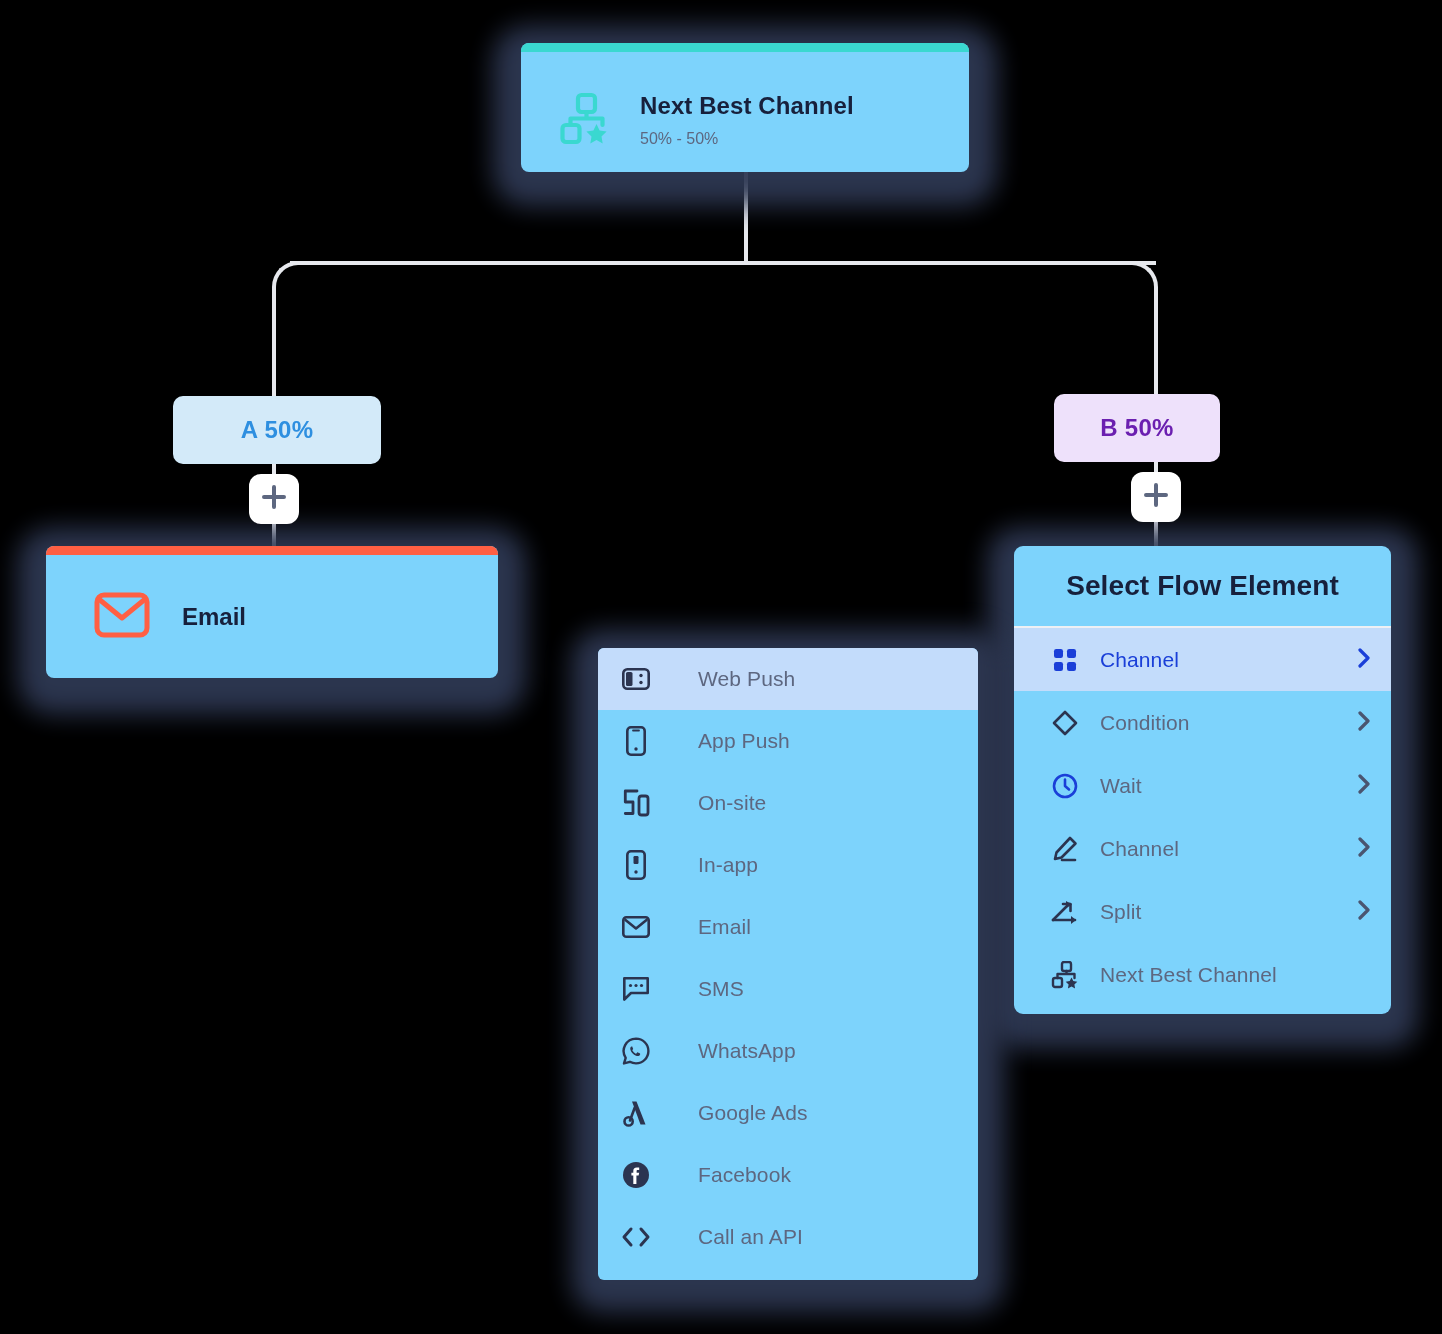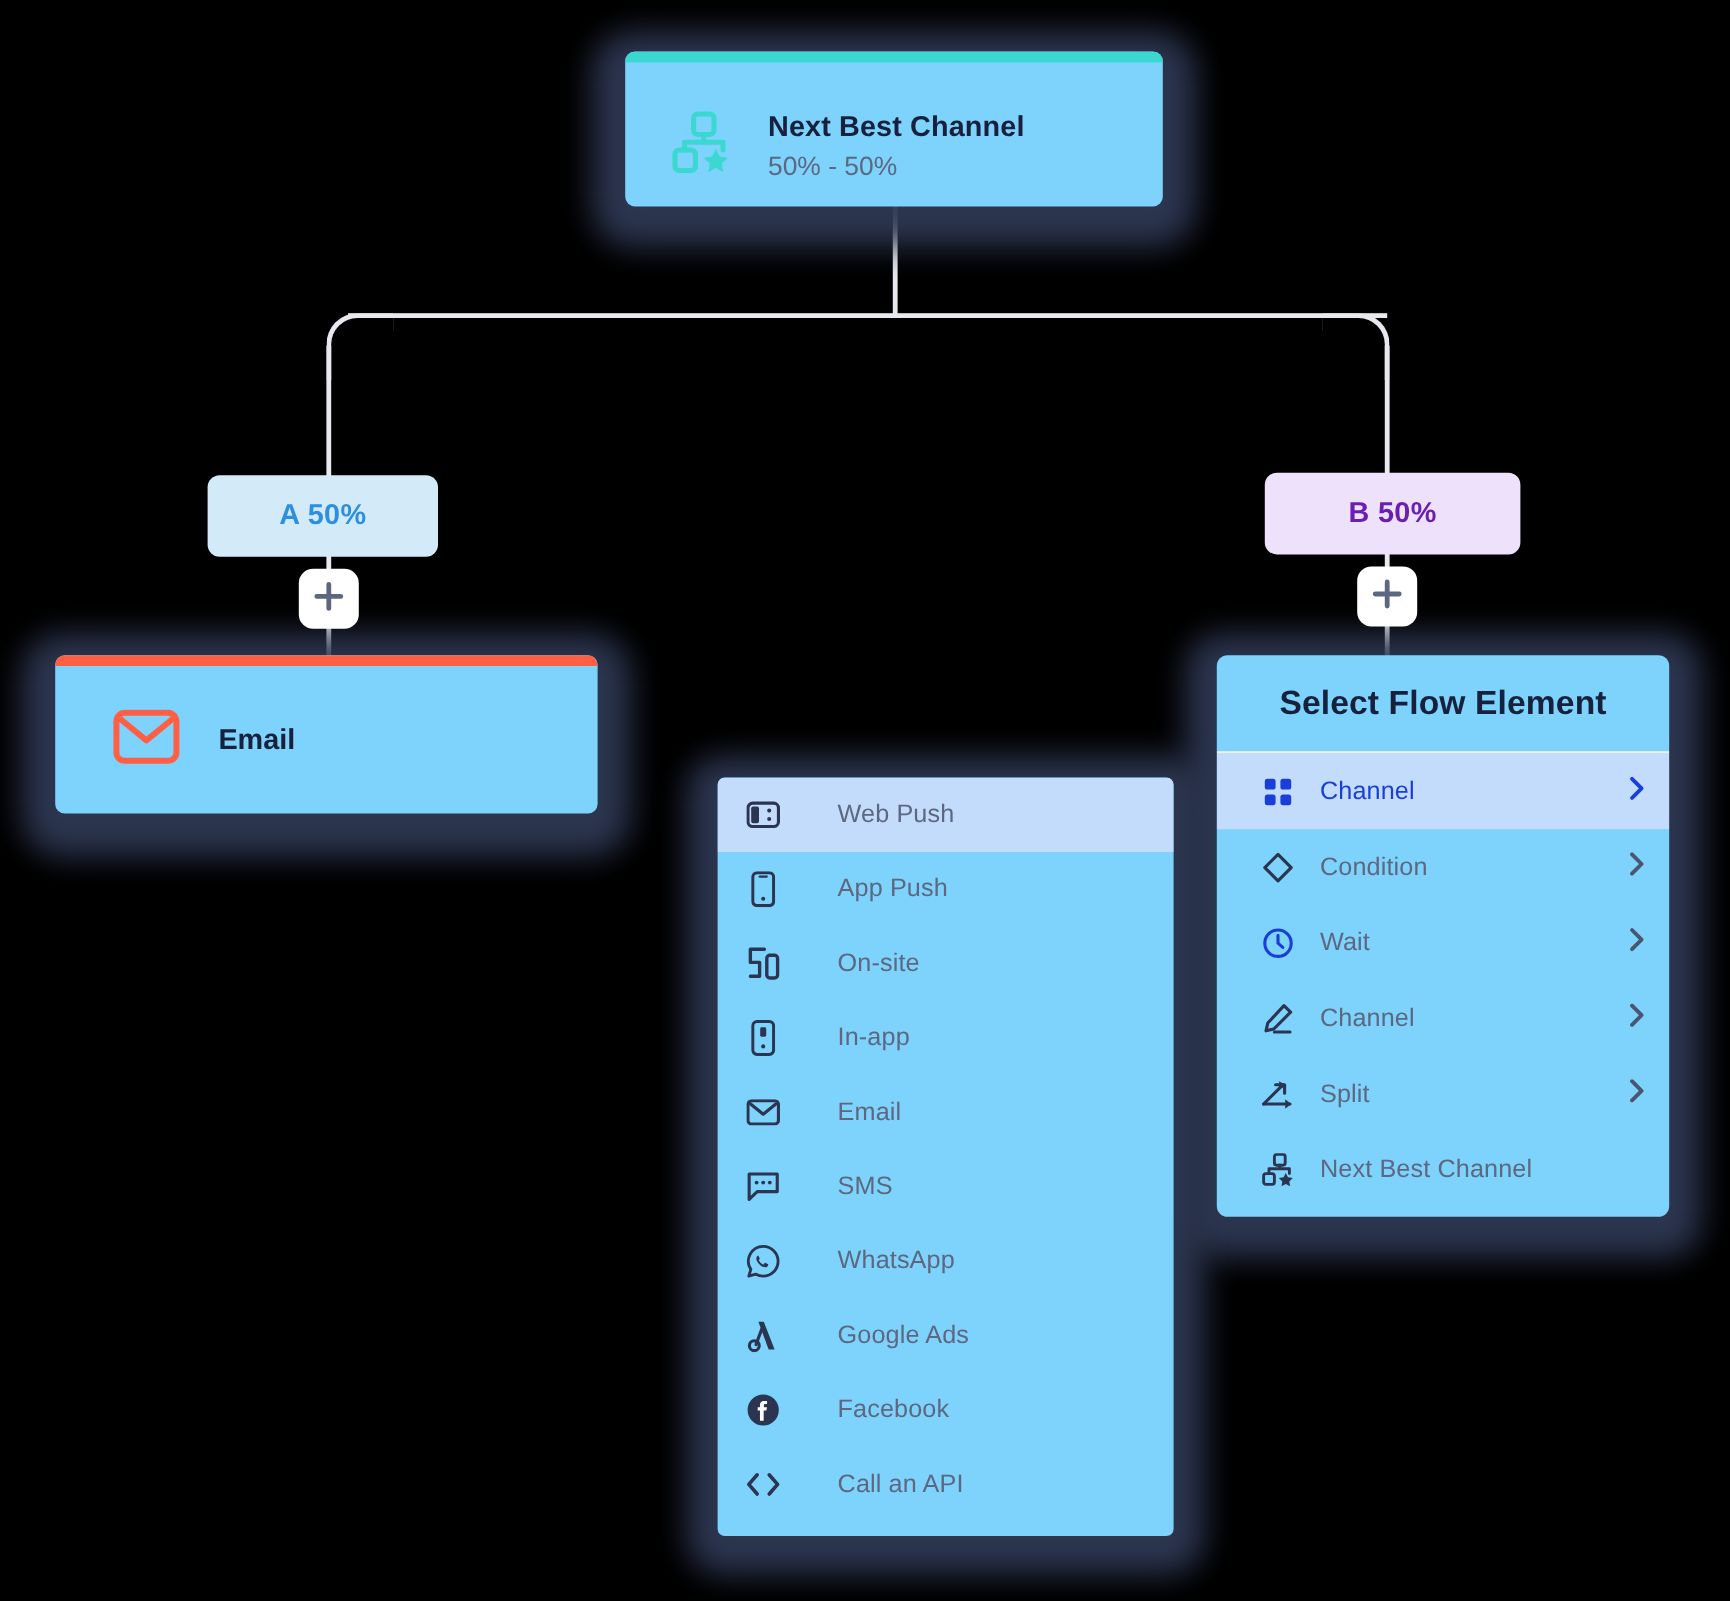--- a/index.html
+++ b/index.html
@@ -79,37 +79,37 @@
   .nbc-body {
     display: flex; align-items: center;
     padding: 18px 0 0 37px; height: 120px;
   }
   .nbc-text { margin-left: 28px; }
   .nbc-title {
     font-size: 24px; font-weight: bold; color: #17203c;
     letter-spacing: .1px; line-height: 30px;
   }
   .nbc-sub {
-    font-size: 22px; color: #5d6780; margin-top: 6px; line-height: 24px;
+    font-size: 16px; color: #5d6780; margin-top: 6px; line-height: 24px;
   }
 
   
   .pill {
     position: absolute;
     display: flex; align-items: center; justify-content: center;
     border-radius: 10px;
     font-size: 24px; font-weight: bold;
     letter-spacing: .3px;
   }
   #pill-a {
-    left: 173px; top: 396px; width: 192px; height: 68px;
+    left: 173px; top: 396px; width: 208px; height: 68px;
     background: #d3eaf9; color: #2e8fe0;
   }
   #pill-b {
-    left: 1054px; top: 394px; width: 213px; height: 68px;
+    left: 1054px; top: 394px; width: 166px; height: 68px;
     background: #eee1fb; color: #6b1fb0;
   }
 
   
   .plus-btn {
     position: absolute;
     width: 50px; height: 50px;
     background: #ffffff;
     border-radius: 12px;
     display: flex; align-items: center; justify-content: center;

